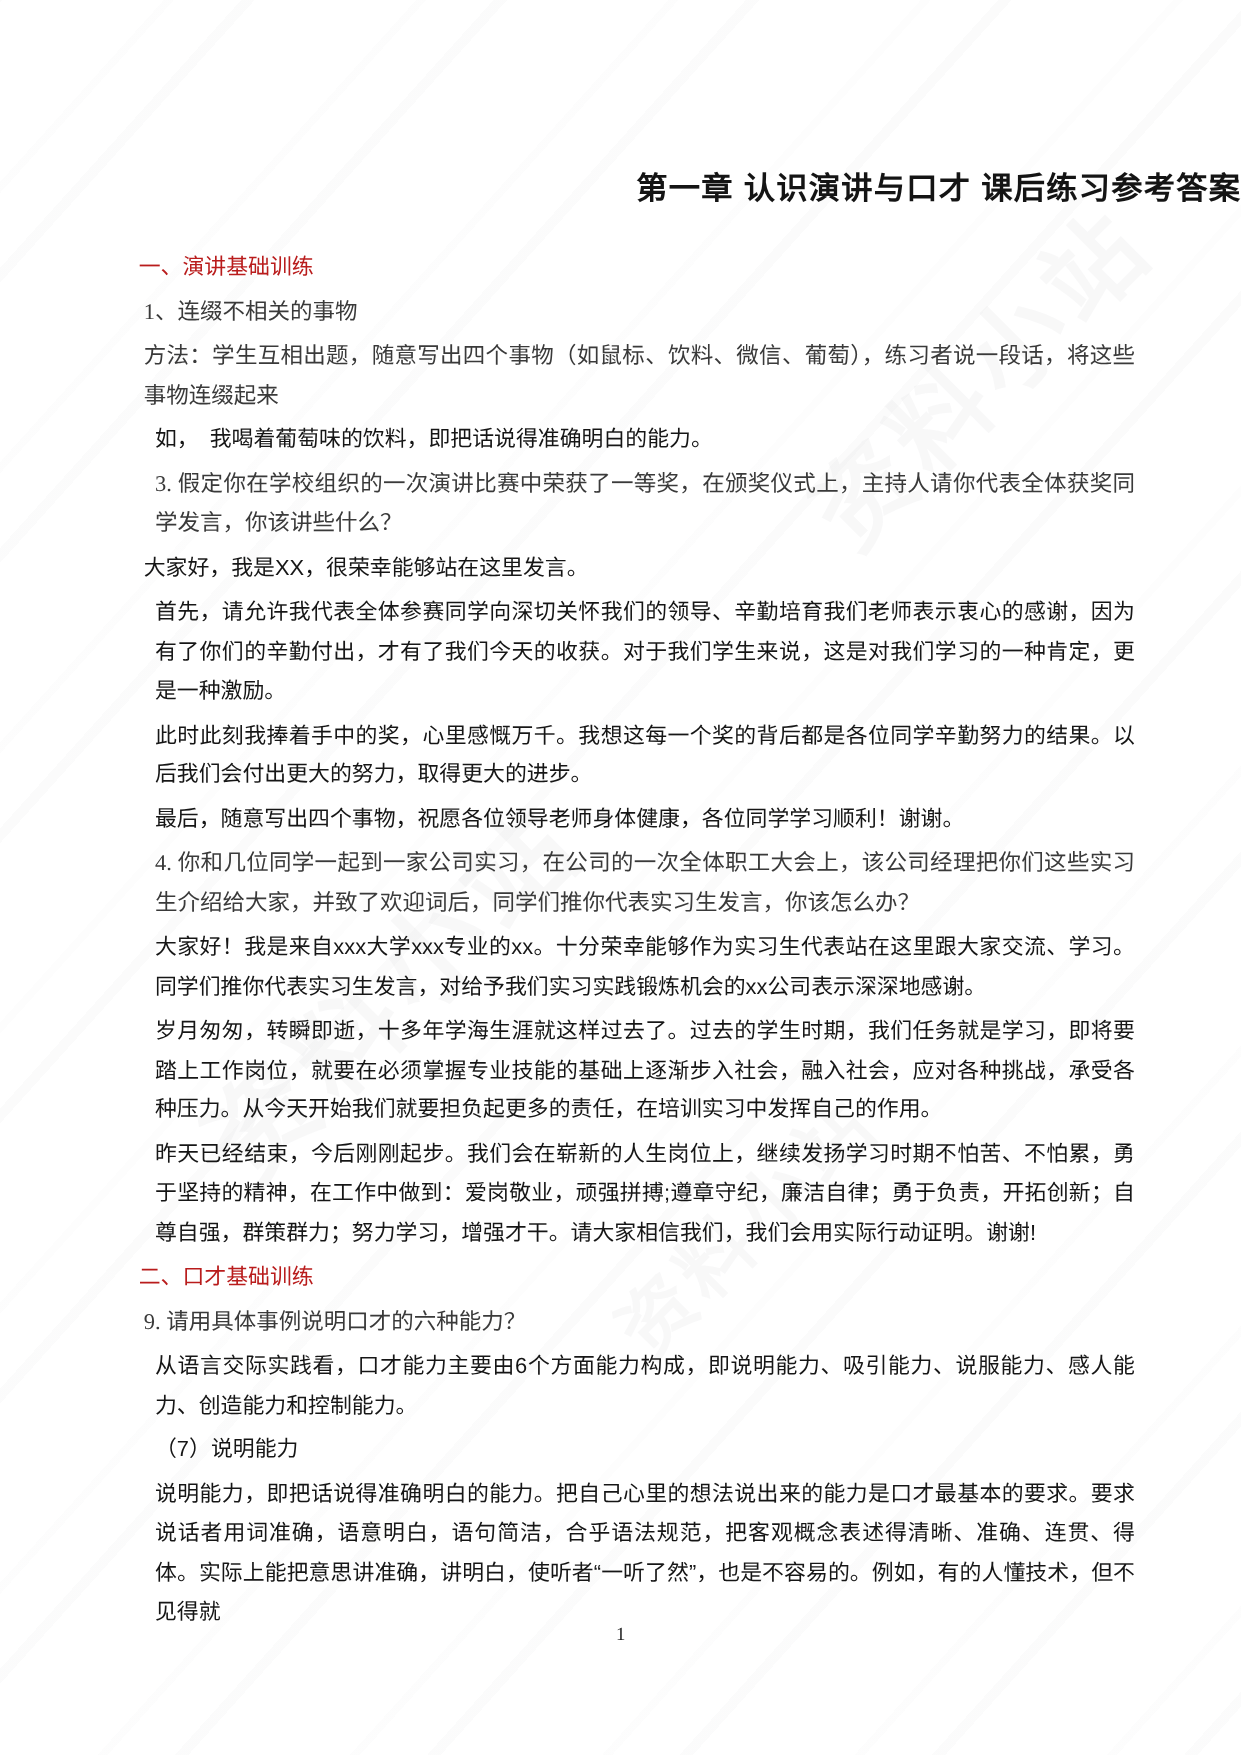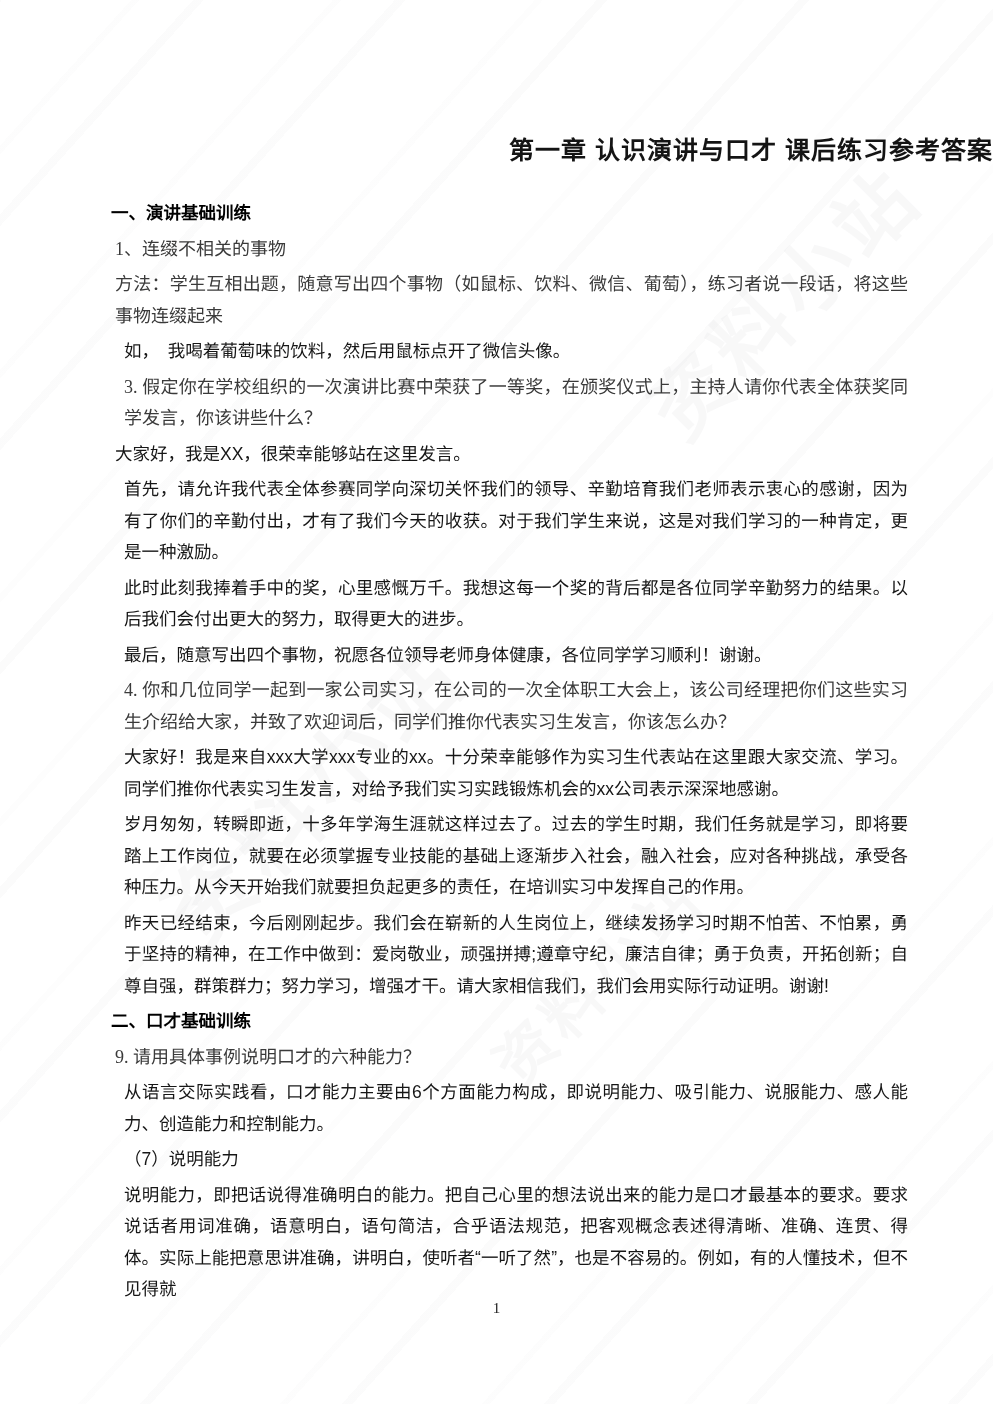--- a/index.html
+++ b/index.html
@@ -119,24 +119,24 @@
   .sans {
     font-family: "Liberation Sans", "DejaVu Sans", sans-serif;
     color: #161616;
     font-size: 17.5px;
     line-height: 31.5px;
     font-weight: 500;
   }
 
   .section-head {
     font-family: "Liberation Sans", "DejaVu Sans", sans-serif;
-    font-weight: 700;
+    font-weight: 400;
     font-size: 17.5px;
     line-height: 31.5px;
-    color: #000000;
+    color: #b91c1c;
     margin: 0;
     padding-left: 27px;
   }
 
   .ind-1 { padding-left: 27px; }   
   .ind-2 { padding-left: 36px; }
 
   .page-number {
     position: absolute;
     left: 0;
@@ -160,21 +160,21 @@
   </div>
 
   <div id="content">
 
     <h1 class="doc-title">第一章 认识演讲与口才   课后练习参考答案</h1>
 
     <div class="body-block" id="body-block">
         <p class="p section-head">一、演讲基础训练</p>
         <p class="p serif ind-1">1、连缀不相关的事物</p>
         <p class="p serif ind-1">方法：学生互相出题，随意写出四个事物（如鼠标、饮料、微信、葡萄），练习者说一段话，将这些事物连缀起来</p>
-        <p class="p sans ind-2">如，　我喝着葡萄味的饮料，然后用鼠标点开了微信头像。</p>
+        <p class="p sans ind-2">如，　我喝着葡萄味的饮料，即把话说得准确明白的能力。</p>
         <p class="p serif ind-2">3. 假定你在学校组织的一次演讲比赛中荣获了一等奖，在颁奖仪式上，主持人请你代表全体获奖同学发言，你该讲些什么？</p>
         <p class="p sans ind-1">大家好，我是XX，很荣幸能够站在这里发言。</p>
         <p class="p sans ind-2">首先，请允许我代表全体参赛同学向深切关怀我们的领导、辛勤培育我们老师表示衷心的感谢，因为有了你们的辛勤付出，才有了我们今天的收获。对于我们学生来说，这是对我们学习的一种肯定，更是一种激励。</p>
         <p class="p sans ind-2">此时此刻我捧着手中的奖，心里感慨万千。我想这每一个奖的背后都是各位同学辛勤努力的结果。以后我们会付出更大的努力，取得更大的进步。</p>
         <p class="p sans ind-2">最后，随意写出四个事物，祝愿各位领导老师身体健康，各位同学学习顺利！谢谢。</p>
         <p class="p serif ind-2">4. 你和几位同学一起到一家公司实习，在公司的一次全体职工大会上，该公司经理把你们这些实习生介绍给大家，并致了欢迎词后，同学们推你代表实习生发言，你该怎么办？</p>
         <p class="p sans ind-2">大家好！我是来自xxx大学xxx专业的xx。十分荣幸能够作为实习生代表站在这里跟大家交流、学习。同学们推你代表实习生发言，对给予我们实习实践锻炼机会的xx公司表示深深地感谢。</p>
         <p class="p sans ind-2">岁月匆匆，转瞬即逝，十多年学海生涯就这样过去了。过去的学生时期，我们任务就是学习，即将要踏上工作岗位，就要在必须掌握专业技能的基础上逐渐步入社会，融入社会，应对各种挑战，承受各种压力。从今天开始我们就要担负起更多的责任，在培训实习中发挥自己的作用。</p>
         <p class="p sans ind-2">昨天已经结束，今后刚刚起步。我们会在崭新的人生岗位上，继续发扬学习时期不怕苦、不怕累，勇于坚持的精神，在工作中做到：爱岗敬业，顽强拼搏;遵章守纪，廉洁自律；勇于负责，开拓创新；自尊自强，群策群力；努力学习，增强才干。请大家相信我们，我们会用实际行动证明。谢谢!</p>
         <p class="p section-head">二、口才基础训练</p>

